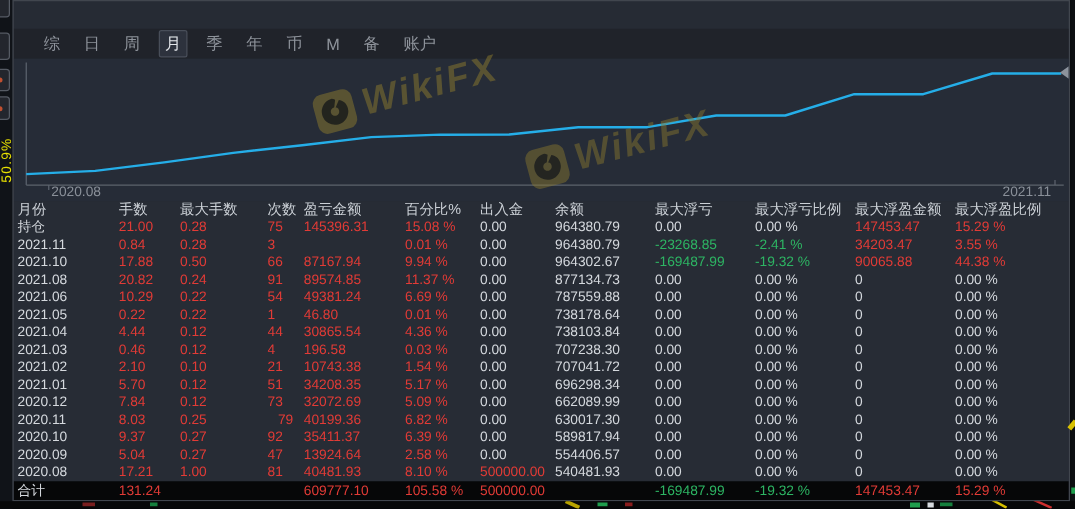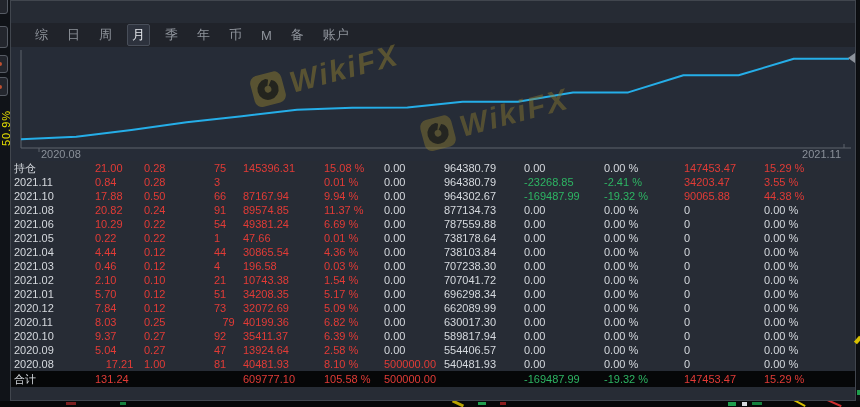--- a/index.html
+++ b/index.html
@@ -137,20 +137,34 @@
     <div class="wm" style="left:408px;top:264px;opacity:.22;">
       <svg viewBox="0 0 32 32">
         <rect x="1" y="1" width="30" height="30" rx="7" fill="#8d7b2e"></rect>
         <path d="M16 6a10 10 0 1 0 10 10c0-4-2.2-6.5-5-7.6l-6 7.6 3.4-8.6A10 10 0 0 0 16 6z" fill="#221d07"></path>
         <circle cx="16" cy="16" r="3.2" fill="#8d7b2e"></circle>
         </svg>
       <span class="wm-text">WikiFX</span>
     </div>
 
     <div id="tbl">
+        <div class="trow head">
+          <span>月份</span>
+          <span>手数</span>
+          <span>最大手数</span>
+          <span>次数</span>
+          <span>盈亏金额</span>
+          <span>百分比%</span>
+          <span>出入金</span>
+          <span>余额</span>
+          <span>最大浮亏</span>
+          <span>最大浮亏比例</span>
+          <span>最大浮盈金额</span>
+          <span>最大浮盈比例</span>
+        </div>
         <div class="trow">
           <span style="color: var(--tw);">持仓</span>
           <span style="color: var(--tr);">21.00</span>
           <span style="color: var(--tr);">0.28</span>
           <span style="color: var(--tr);">75</span>
           <span style="color: var(--tr);">145396.31</span>
           <span style="color: var(--tr);">15.08 %</span>
           <span style="color: var(--tw);">0.00</span>
           <span style="color: var(--tw);">964380.79</span>
           <span style="color: var(--tw);">0.00</span>
@@ -212,21 +226,21 @@
           <span style="color: var(--tw);">0.00</span>
           <span style="color: var(--tw);">0.00 %</span>
           <span style="color: var(--tw);">0</span>
           <span style="color: var(--tw);">0.00 %</span>
         </div>
         <div class="trow">
           <span style="color: var(--tw);">2021.05</span>
           <span style="color: var(--tr);">0.22</span>
           <span style="color: var(--tr);">0.22</span>
           <span style="color: var(--tr);">1</span>
-          <span style="color: var(--tr);">47.66</span>
+          <span style="color: var(--tr);">46.80</span>
           <span style="color: var(--tr);">0.01 %</span>
           <span style="color: var(--tw);">0.00</span>
           <span style="color: var(--tw);">738178.64</span>
           <span style="color: var(--tw);">0.00</span>
           <span style="color: var(--tw);">0.00 %</span>
           <span style="color: var(--tw);">0</span>
           <span style="color: var(--tw);">0.00 %</span>
         </div>
         <div class="trow">
           <span style="color: var(--tw);">2021.04</span>
@@ -335,21 +349,21 @@
           <span style="color: var(--tr);">2.58 %</span>
           <span style="color: var(--tw);">0.00</span>
           <span style="color: var(--tw);">554406.57</span>
           <span style="color: var(--tw);">0.00</span>
           <span style="color: var(--tw);">0.00 %</span>
           <span style="color: var(--tw);">0</span>
           <span style="color: var(--tw);">0.00 %</span>
         </div>
         <div class="trow">
           <span style="color: var(--tw);">2020.08</span>
-          <span style="color: var(--tr); text-align: center;">17.21</span>
+          <span style="color: var(--tr);">17.21</span>
           <span style="color: var(--tr);">1.00</span>
           <span style="color: var(--tr);">81</span>
           <span style="color: var(--tr);">40481.93</span>
           <span style="color: var(--tr);">8.10 %</span>
           <span style="color: var(--tr);">500000.00</span>
           <span style="color: var(--tw);">540481.93</span>
           <span style="color: var(--tw);">0.00</span>
           <span style="color: var(--tw);">0.00 %</span>
           <span style="color: var(--tw);">0</span>
           <span style="color: var(--tw);">0.00 %</span>

